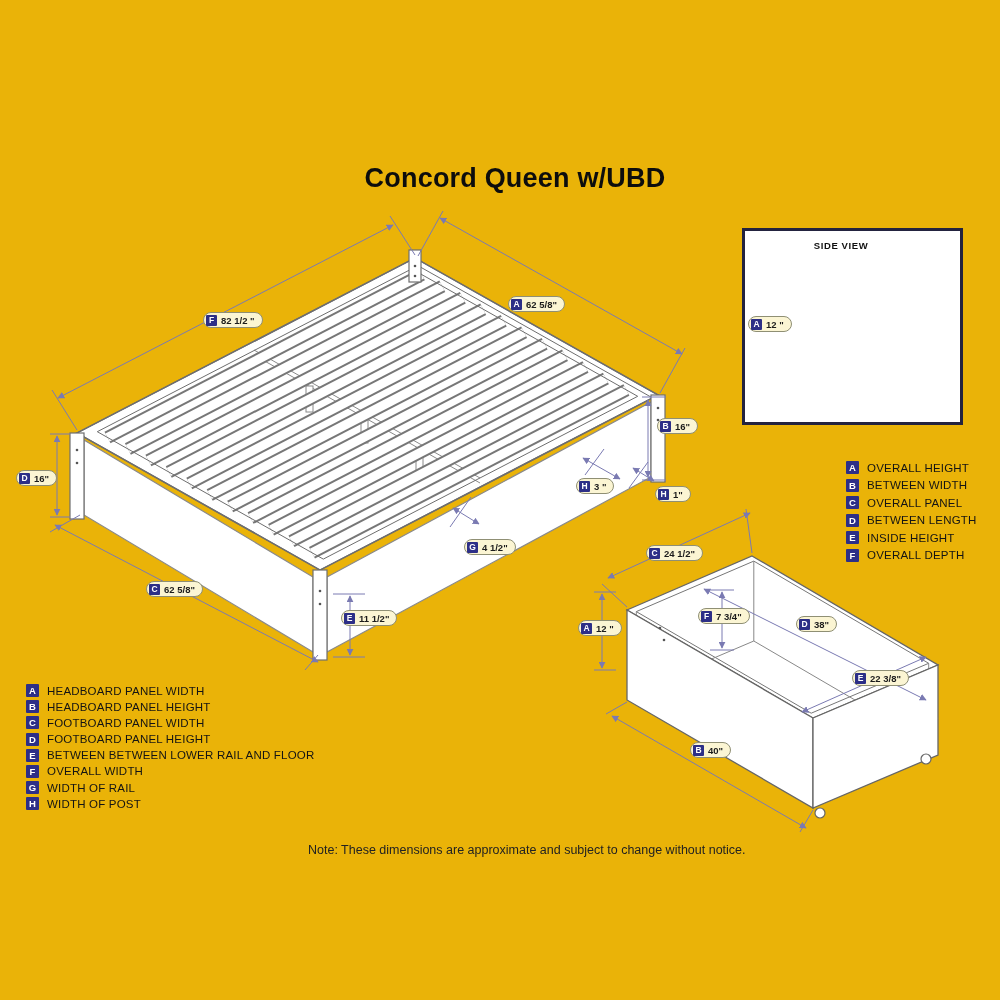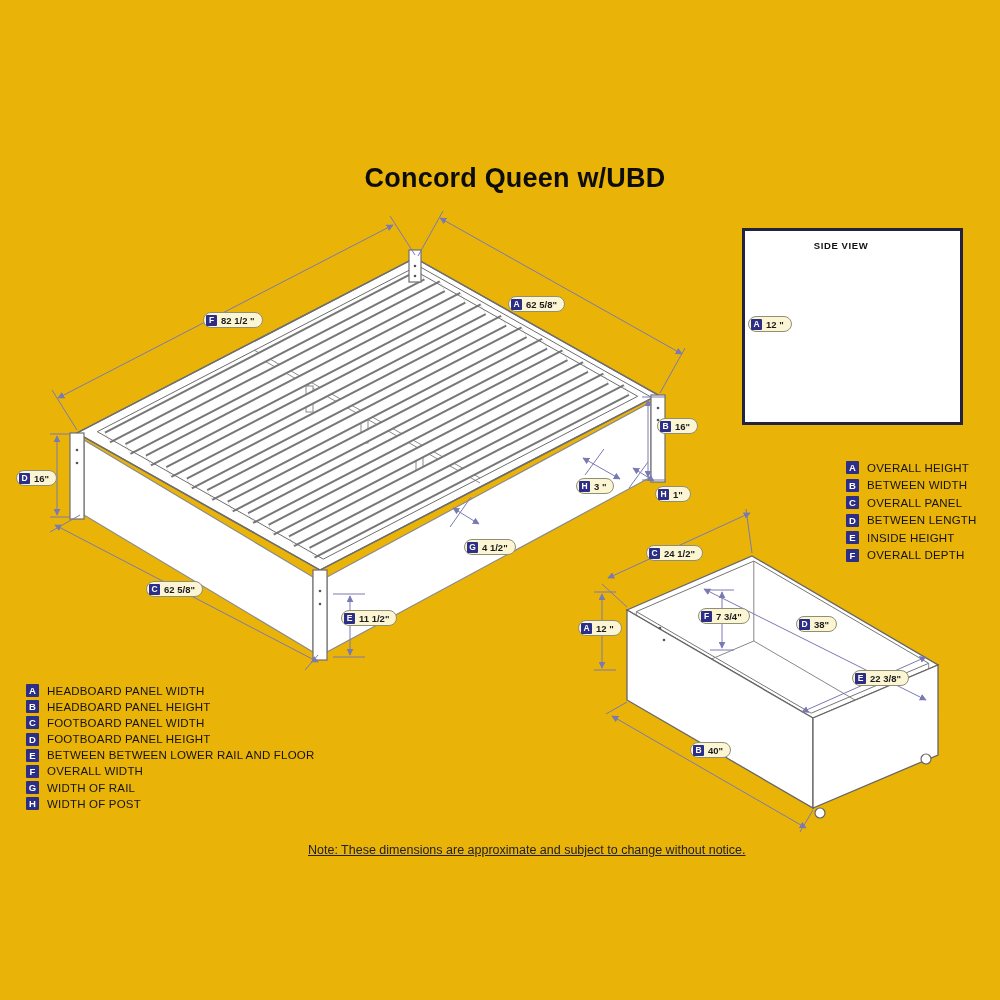--- a/index.html
+++ b/index.html
@@ -18,21 +18,21 @@
   .pill-badge{width:11px;height:11px;background:#2d2f87;color:#fff;font-weight:700;
     font-size:8.5px;line-height:11px;text-align:center;border-radius:1px;flex:0 0 auto;}
   .pill-val{font-size:9.5px;font-weight:600;color:#1b1b1b;}
   .legend{position:absolute;z-index:4;}
   .leg-row{display:flex;align-items:center;gap:8px;}
   .legend-dims .leg-row{margin-bottom:4.5px;}
   .legend-parts .leg-row{margin-bottom:3.2px;}
   .leg-badge{width:13px;height:13px;background:#2d2f87;color:#fff;font-weight:700;
     font-size:9.5px;line-height:13px;text-align:center;border-radius:1px;flex:0 0 auto;}
   .leg-text{font-size:11.5px;font-weight:400;color:#141414;letter-spacing:.2px;}
-  .note{position:absolute;left:308px;top:843px;font-size:12.5px;color:#222;text-decoration:underline;}
+  .note{position:absolute;left:308px;top:843px;font-size:12.5px;color:#222;}
 </style>
 </head>
 <body>
 
 <div id="stage">
 
   <svg id="art" width="1000" height="1000" viewBox="0 0 1000 1000">
     <defs>
       <marker id="arr" viewBox="0 0 10 10" refX="9" refY="5" markerWidth="7" markerHeight="7" orient="auto-start-reverse">
         <path d="M0,0 L10,5 L0,10 z" fill="#7a7ab2"></path>

